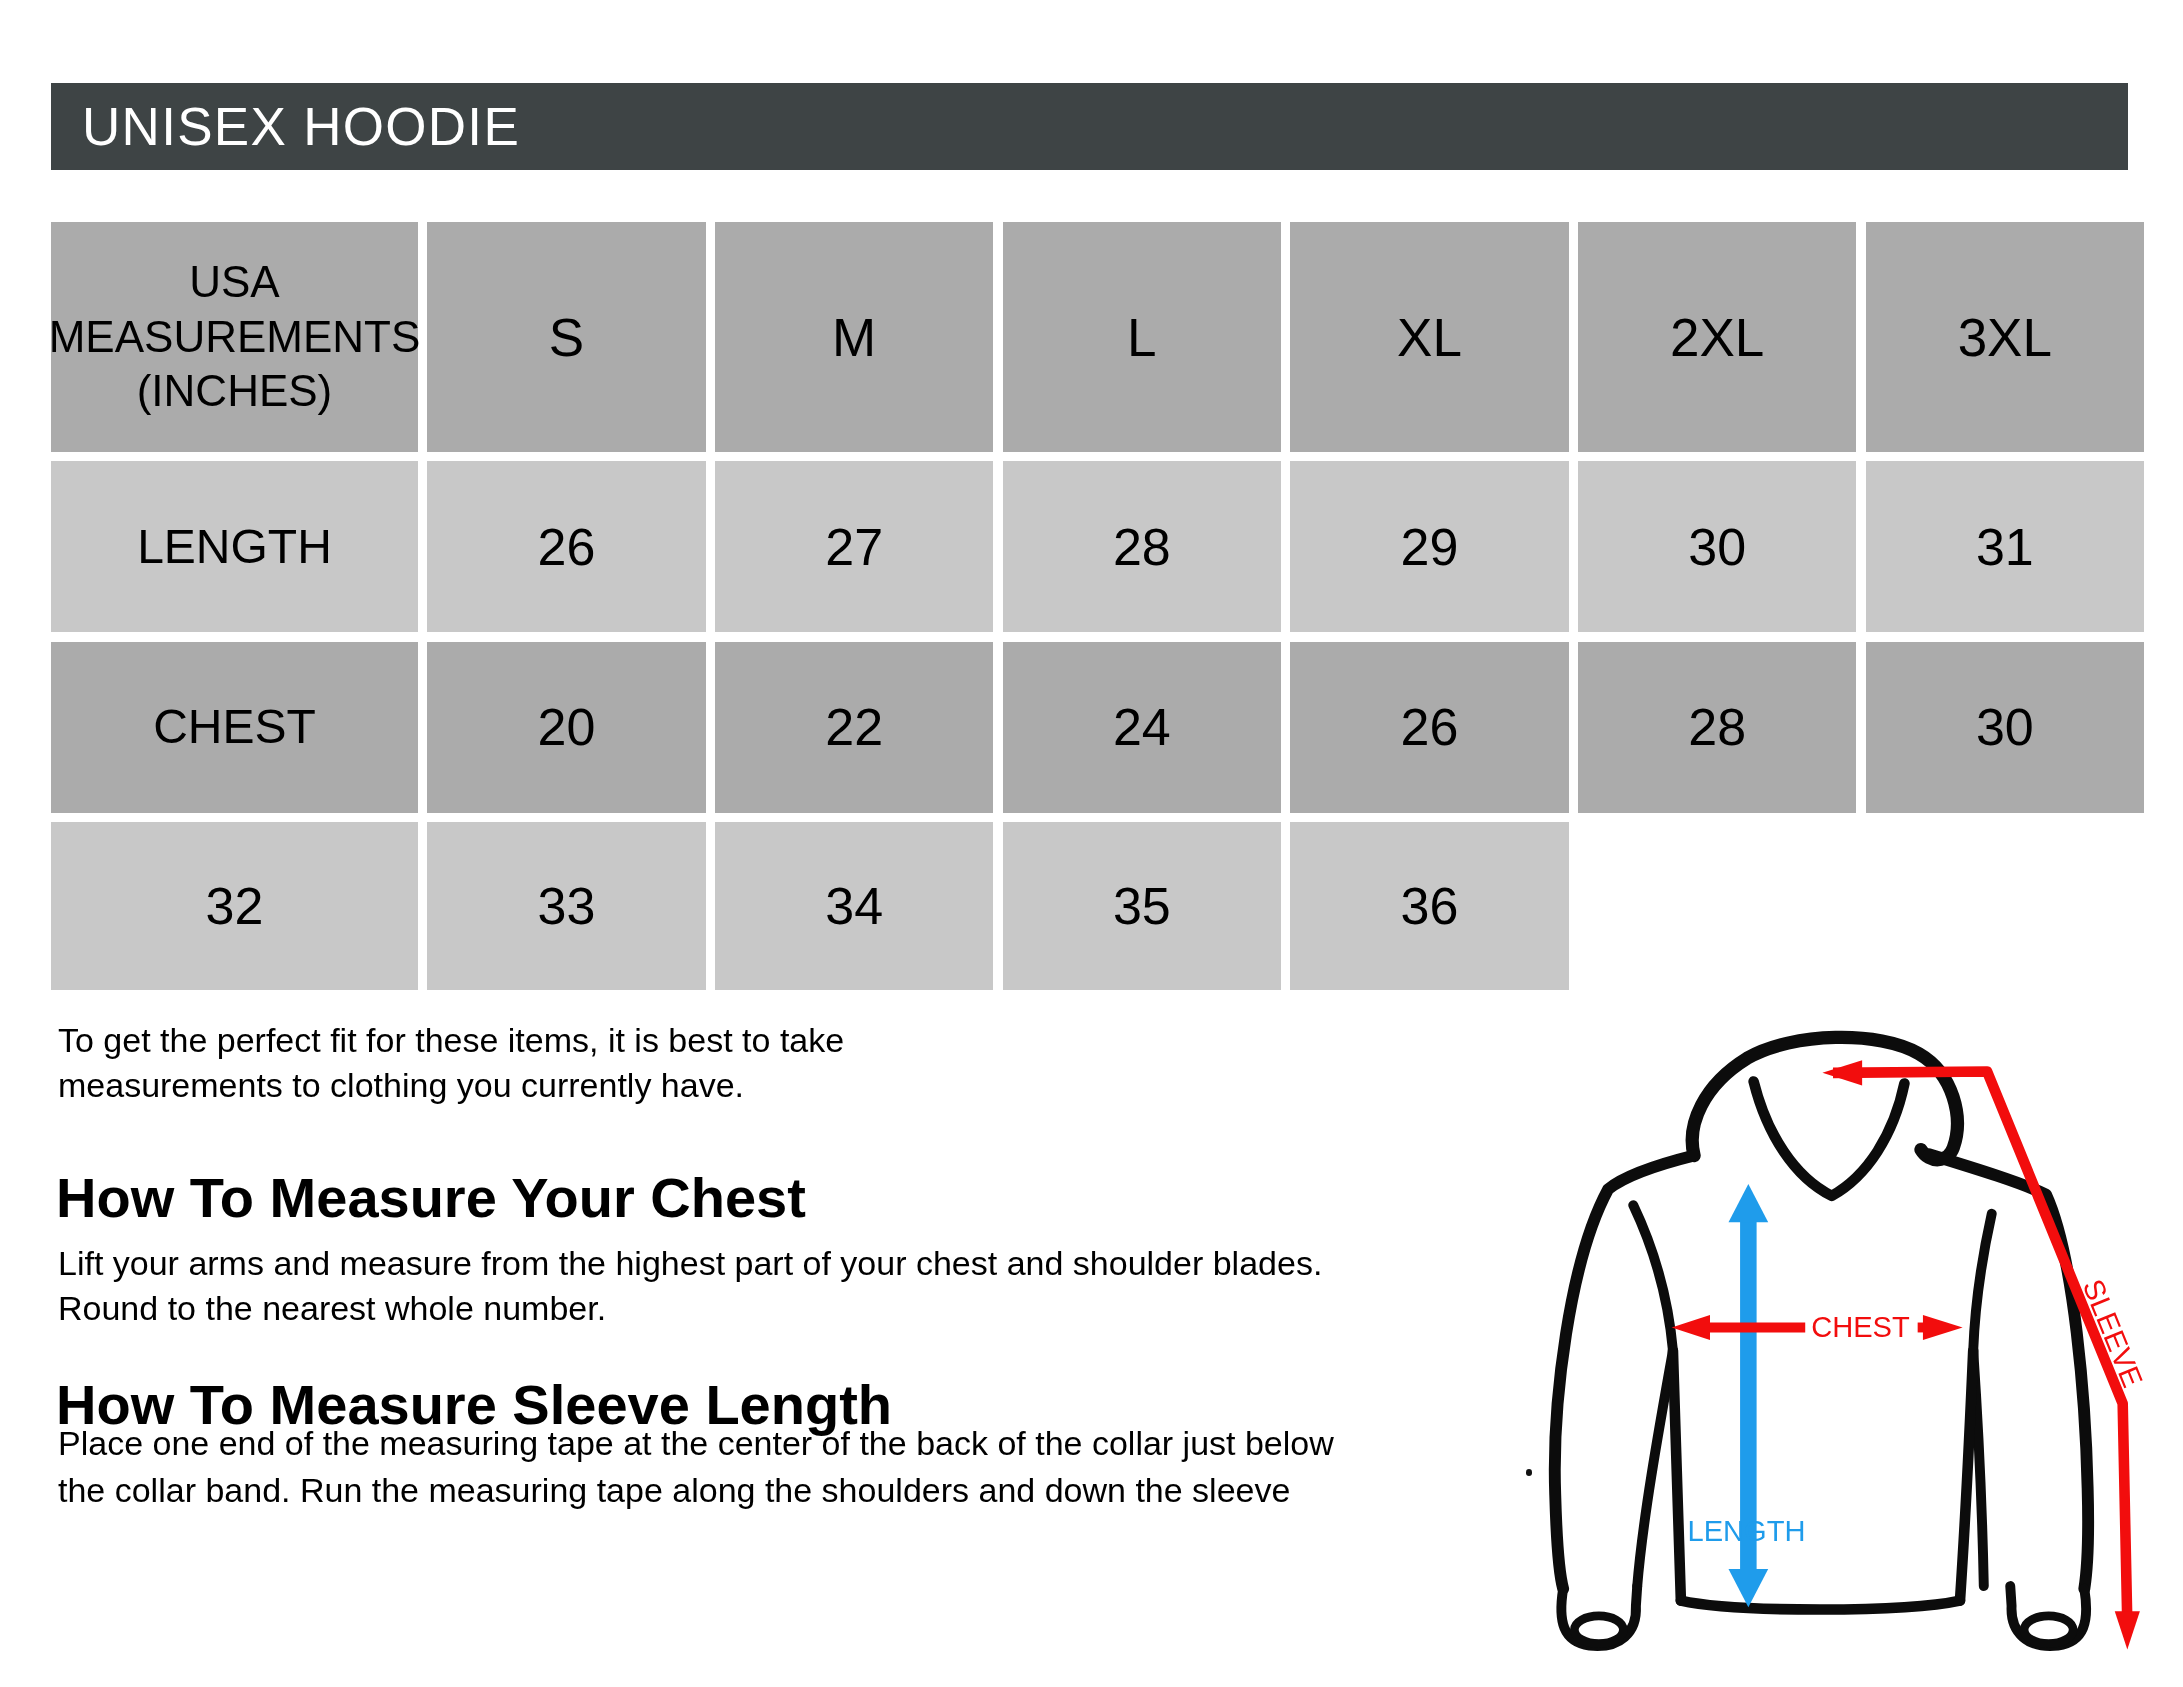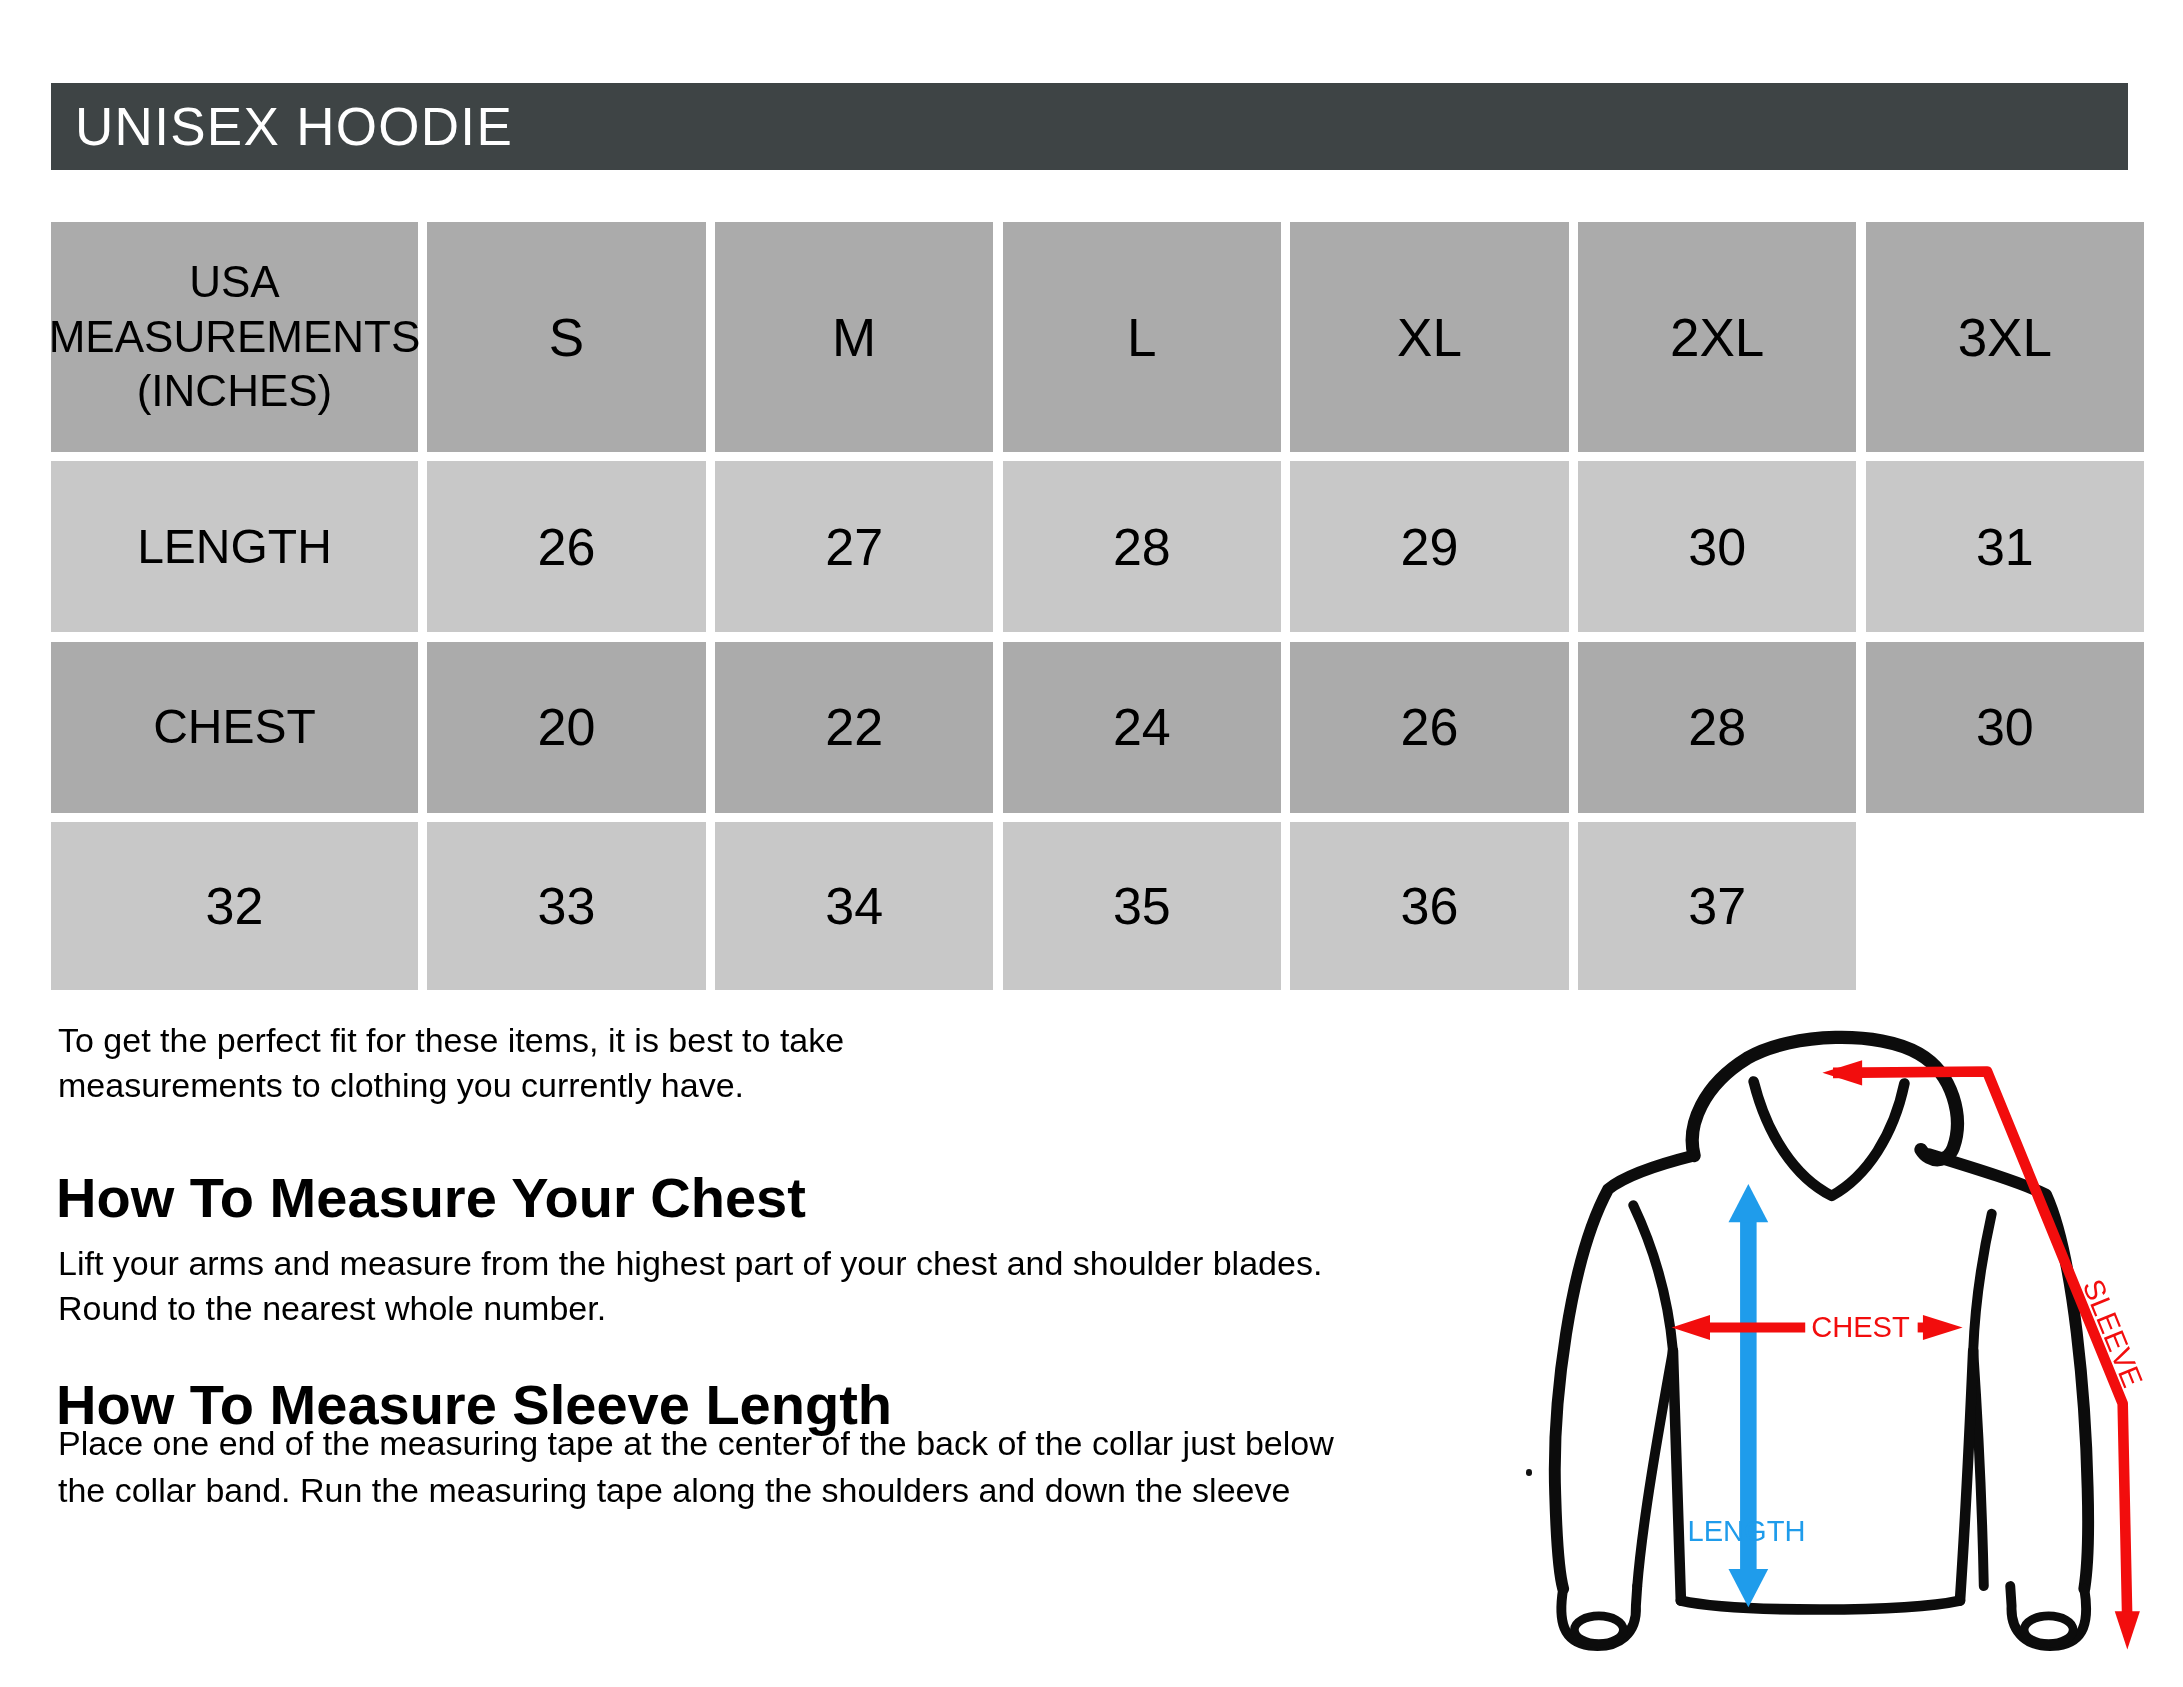--- a/index.html
+++ b/index.html
@@ -11,21 +11,21 @@
   body{
     width:2183px;height:1687px;position:relative;background:#ffffff;
     font-family:"Liberation Sans","DejaVu Sans",sans-serif;color:var(--ink);
     overflow:hidden;
   }
   .titlebar{
     position:absolute;left:51px;top:83px;width:2077px;height:87px;
     background:var(--title-bar);display:flex;align-items:center;
   }
   .titlebar .t{
-    color:var(--title-text);font-size:53px;letter-spacing:1.3px;padding-left:24px;
+    color:var(--title-text);font-size:53px;letter-spacing:1.3px;padding-left:31px;
     white-space:nowrap;
   }
   .size-table{
     position:absolute;left:51px;top:222px;width:2093px;
     display:grid;grid-template-columns:367px repeat(6,1fr);
     grid-template-rows:230px 171px 171px 168px;gap:9.3px;background:#ffffff;
   }
   .cell{display:flex;align-items:center;justify-content:center;text-align:center;}
   .dark{background:var(--row-dark);}
   .light{background:var(--row-light);}
@@ -70,21 +70,20 @@
   <div class="cell dark val">24</div>
   <div class="cell dark val">26</div>
   <div class="cell dark val">28</div>
   <div class="cell dark val">30</div>
 
   <div class="cell light val">32</div>
   <div class="cell light val">33</div>
   <div class="cell light val">34</div>
   <div class="cell light val">35</div>
   <div class="cell light val">36</div>
-  <div class="cell light val">37</div>
 </div>
 
 <div class="note" style="top:1018px">
   <div>To get the perfect fit for these items, it is best to take</div>
   <div>measurements to clothing you currently have.</div>
 </div>
 
 <div class="heading" style="top:1170px">How To Measure Your Chest</div>
 
 <div class="note" style="top:1241px">

